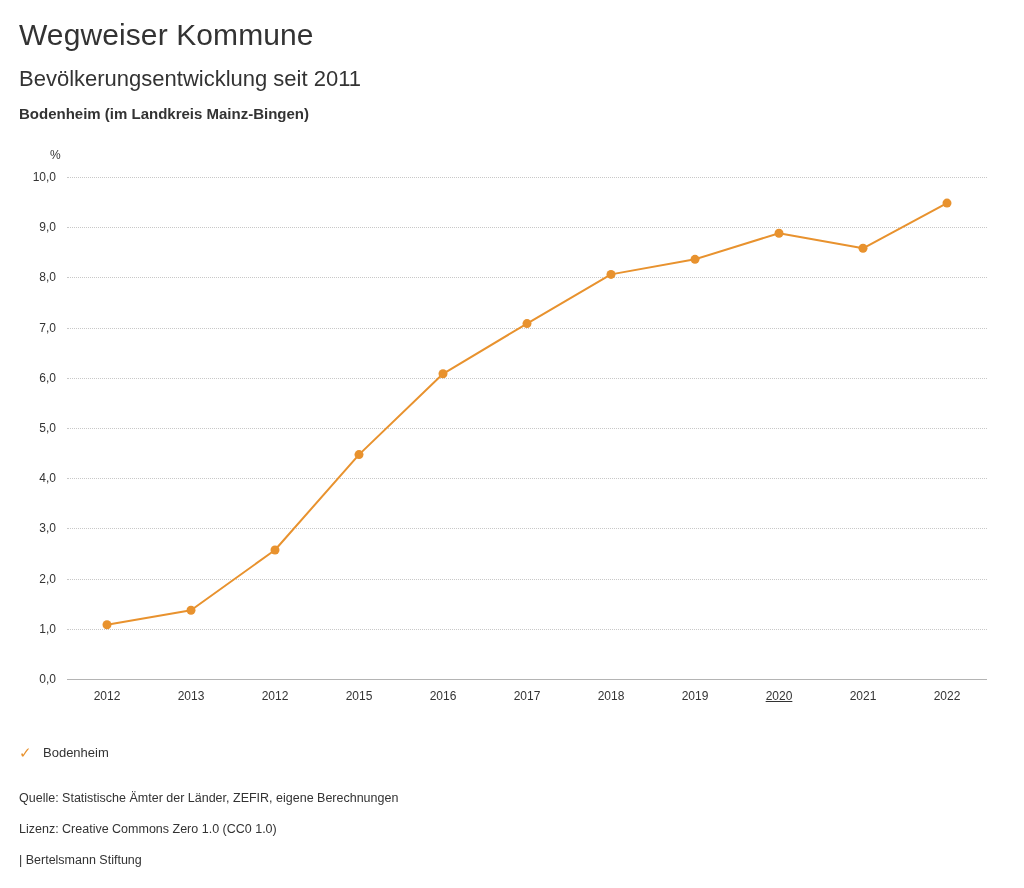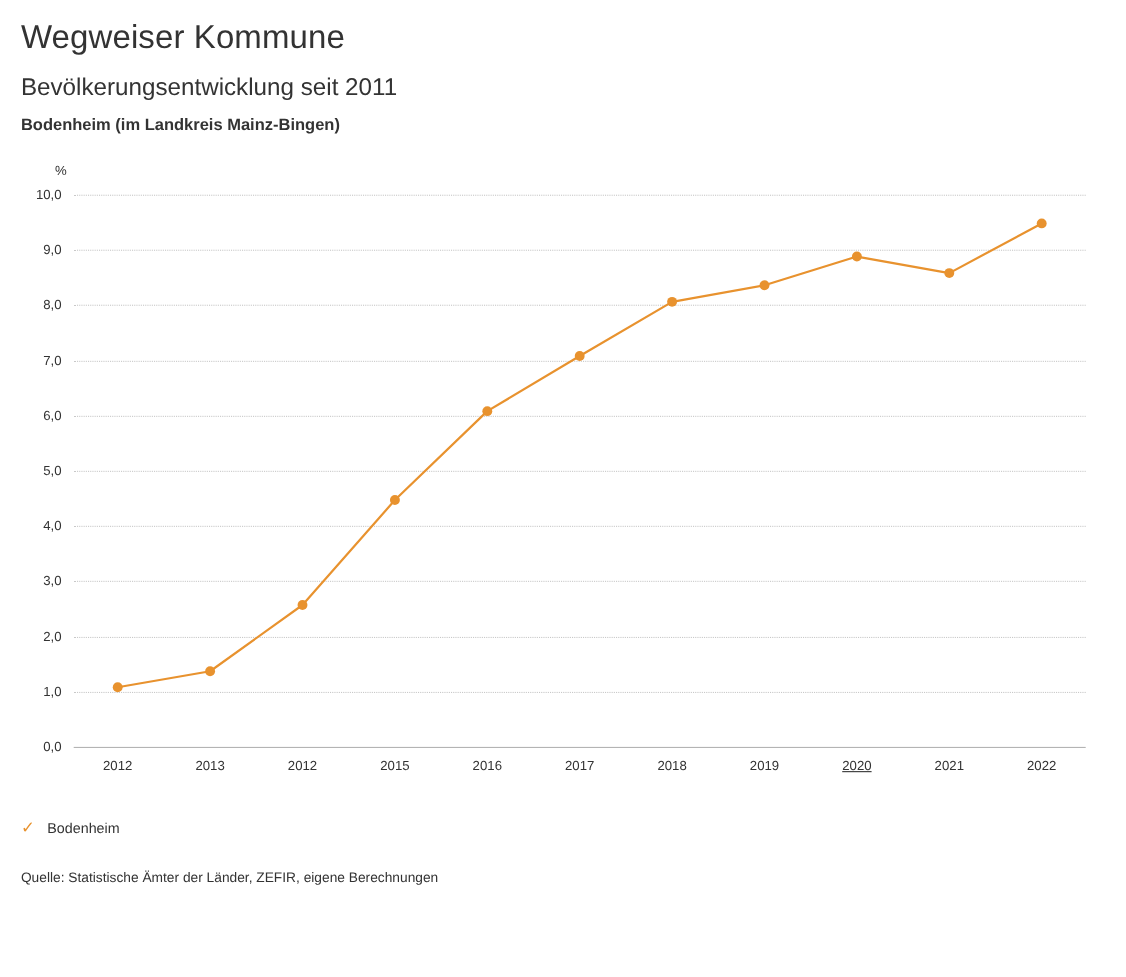--- a/index.html
+++ b/index.html
@@ -224,15 +224,17 @@
       </div>
   </div>
 
   <div class="legend">
     <span class="legend-check">✓</span>
     <span>Bodenheim</span>
   </div>
 
   <div class="footer">
     <div>Quelle: Statistische Ämter der Länder, ZEFIR, eigene Berechnungen</div>
+    <div>Lizenz: Creative Commons Zero 1.0 (CC0 1.0)</div>
+    <div>| Bertelsmann Stiftung</div>
   </div>
 
 </div>
 
 </body></html>

